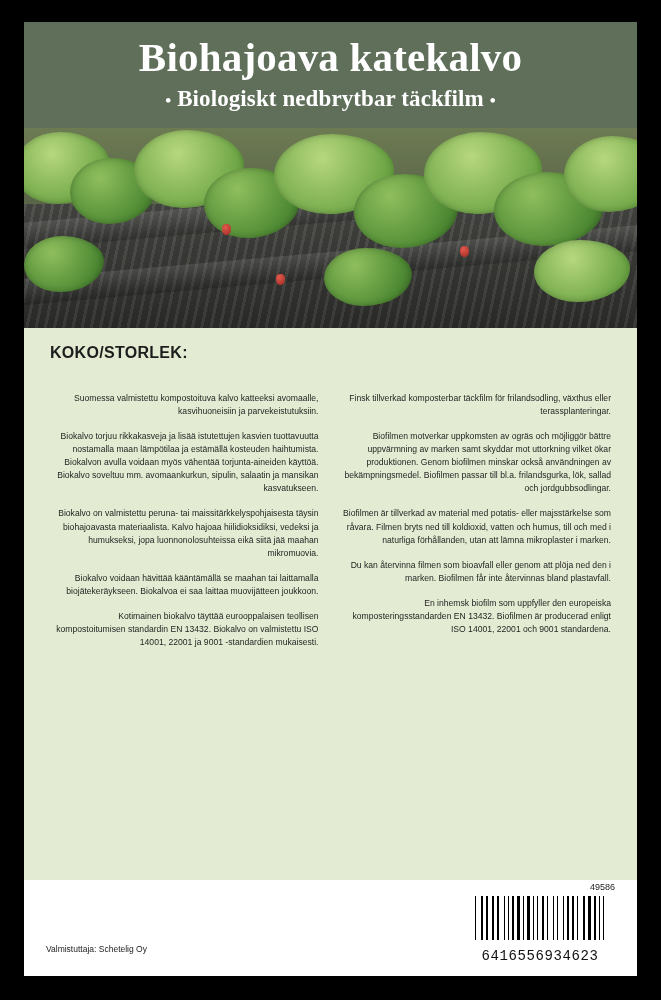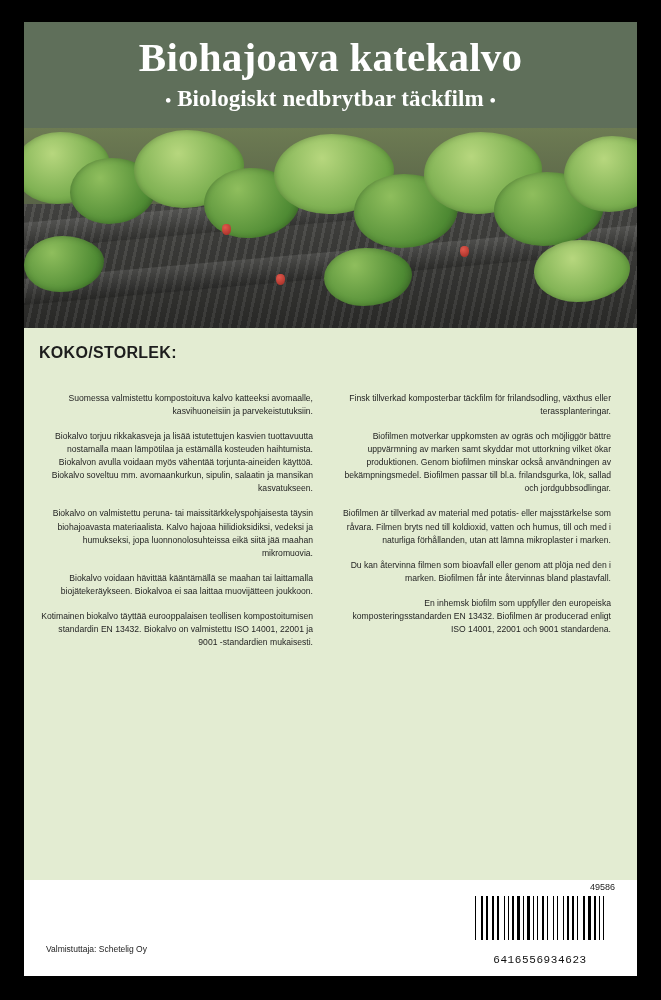--- a/index.html
+++ b/index.html
@@ -92,21 +92,21 @@
   .leafblob.light { background: radial-gradient(circle at 40% 30%, #b7d77e, #6aa343 75%); }
   .berry {
     position: absolute; width: 9px; height: 11px; border-radius: 50% 50% 60% 60%;
     background: radial-gradient(circle at 35% 30%, #e2584c, #9e2b23);
   }
 
   
   .info {
     flex: 1;
     background: #e3ecd2;
-    padding: 16px 26px 8px 15px;
+    padding: 16px 26px 8px 26px;
     display: flex;
     flex-direction: column;
   }
   .size-label {
     font-size: 16px;
     font-weight: 700;
     color: #1d1d1d;
     letter-spacing: 0.3px;
   }
   .size-value {
@@ -162,23 +162,23 @@
     align-items: flex-end;
     gap: 1px;
     justify-content: center;
   }
   .barcode i {
     display: block;
     background: #000;
     height: 100%;
   }
   .barcode-digits {
-    margin-top: 14px;
+    margin-top: 8px;
     font-family: "Liberation Mono", monospace;
-    font-size: 11px;
+    font-size: 14px;
     letter-spacing: 0.6px;
     color: #111;
   }
 </style>
 </head>
 <body>
 
 <div id="package">
   <div id="card">
 

